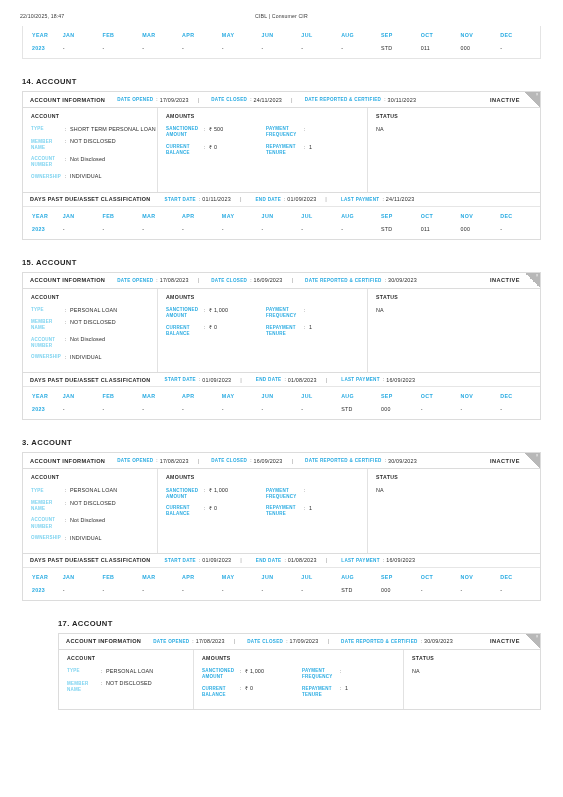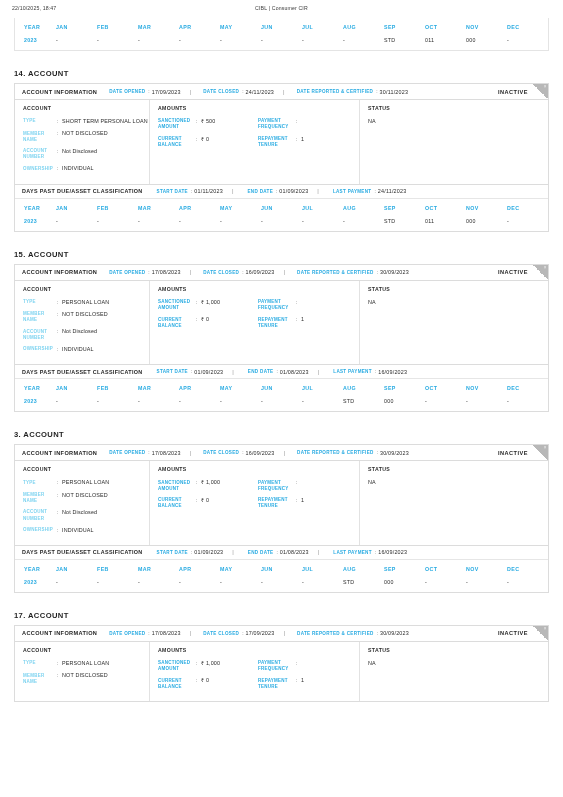--- a/index.html
+++ b/index.html
@@ -3,21 +3,21 @@
 <meta charset="utf-8">
 <style>
   * { box-sizing: border-box; margin: 0; padding: 0; }
   html, body {
     width: 563px; height: 797px;
     background: #ffffff;
     font-family: "Liberation Sans", sans-serif;
     color: #2b2b2b;
     overflow: hidden;
   }
-  .page { position: relative; width: 563px; height: 797px; padding: 0; }
+  .page { position: relative; width: 563px; height: 797px; padding: 8px; }
 
   
   .print-header {
     height: 16px;
     display: flex; align-items: center;
     padding: 0 12px;
     font-size: 5.2px; letter-spacing: .15px;
     color: #3a3a3a;
   }
   .print-header .ph-date { width: 33%; text-align: left; }
@@ -123,21 +123,21 @@
 
   
   .top-table-card {
     margin: 2px 14px 0 14px;
     border: 1px solid #e4e4e4; border-top: none;
     background: #fff;
   }
 
   .spacer-lg { height: 18px; }
   .spacer-md { height: 12px; }
-  .clipped { overflow: hidden; }
+  .clipped { overflow: hidden; margin-left: 36px; }
 </style>
 </head>
 <body>
 
 <div class="page">
 
   <div class="print-header">
     <div class="ph-date">22/10/2025, 18:47</div>
     <div class="ph-title">CIBL | Consumer CIR</div>
     <div class="ph-right"></div>

